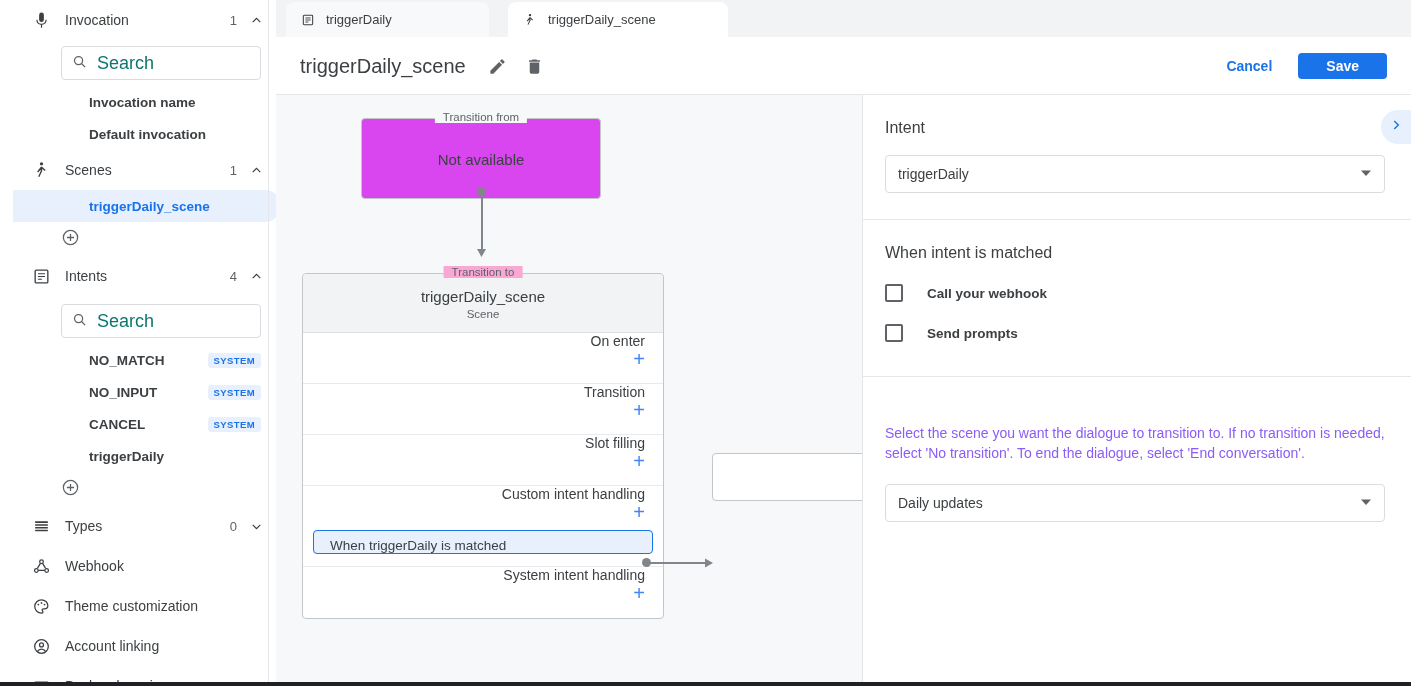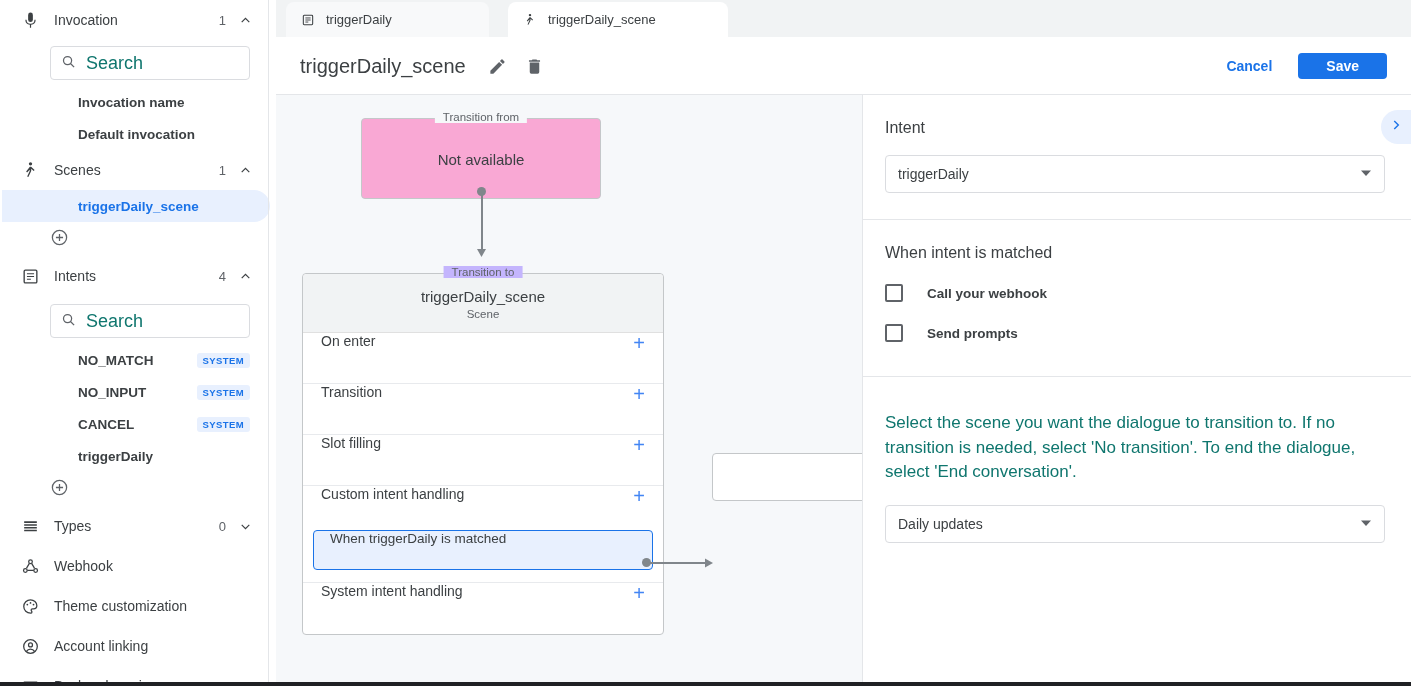--- a/index.html
+++ b/index.html
@@ -8,21 +8,21 @@
     width: 1411px; height: 686px;
     overflow: hidden;
     font-family: "Liberation Sans", sans-serif;
     background: #ffffff;
     color: #3c4043;
   }
   #app { position: relative; width: 1411px; height: 686px; background:#fff; }
 
   
   #sidebar {
-    position: absolute; left:2px; top:0; width:268px; height:682px;
+    position: absolute; left:13px; top:0; width:268px; height:682px;
     background:#fff; overflow:hidden;
   }
   .sb-sep { position:absolute; left:268px; top:0; width:1px; height:682px; background:#e4e6e9; }
   .sb-row {
     display:flex; align-items:center; height:40px; padding-left:14px; cursor:pointer;
     position:relative;
   }
   .sb-ico { width:28px; height:24px; display:flex; align-items:center; justify-content:center; flex:0 0 28px; }
   .sb-ico svg { display:block; }
   .sb-label { font-size:14px; color:#3c4043; margin-left:10px; flex:1; }
@@ -78,67 +78,67 @@
     font-family:"Liberation Sans", sans-serif;
   }
   .hdr-line { position:absolute; left:276px; top:94px; right:0; height:1px; background:#e4e6e9; }
 
   
   #canvas {
     position:absolute; left:276px; top:95px; width:586px; height:587px;
     background:#f6f8fa; overflow:hidden;
   }
   .fieldset {
-    position:absolute; border:1px solid #c4c7c9; border-radius:4px; background:#f9a8d4;
+    position:absolute; border:1px solid #c4c7c9; border-radius:4px; background:#d946ef;
   }
   .legend {
     position:absolute; top:-8px; left:50%; transform:translateX(-50%);
     background:#f6f8fa; padding:0 8px; font-size:11.5px; color:#5f6368; white-space:nowrap;
   }
   .node-from { left:85px; top:23px; width:240px; height:81px; }
   .node-from .txt { text-align:center; line-height:81px; font-size:15px; color:#3c4043; }
 
   .edge-line { position:absolute; background:#80868b; }
   .dot { position:absolute; width:9px; height:9px; border-radius:50%; background:#80868b; }
 
   .node-to {
     left:26px; top:178px; width:362px; border:1px solid #c4c7c9; border-radius:4px;
     background:#fff; position:absolute;
   }
-  .node-to .legend { background:#c4b5fd; }
+  .node-to .legend { background:#f9a8d4; }
   .nt-head { background:#f1f3f4; padding:14px 0 12px; text-align:center; border-bottom:1px solid #e0e0e0; border-radius:4px 4px 0 0;}
   .nt-head .n1 { font-size:15px; color:#3c4043; }
   .nt-head .n2 { font-size:11.5px; color:#5f6368; margin-top:3px; }
   .nt-row {
-    height:51px; display:flex; align-items:flex-start; padding:0 18px 0 18px;
-    border-bottom:1px solid #e8eaed; font-size:14px; color:#3c4043; cursor:pointer;
+    height:51px; display:flex; align-items:flex-end; padding:0 18px 0 18px;
+    border-bottom:1px solid #e8eaed; font-size:14px; color:#3c4043; cursor:pointer;flex-direction:column;
   }
   .nt-row.last { border-bottom:none; }
   .nt-row .pl { margin-left:auto; color:#4285f4; font-size:20px; line-height:1; font-weight:300;}
   .nt-sub { padding:0 10px 12px 10px; border-bottom:1px solid #e8eaed; }
   .chip {
-    border:1px solid #1a73e8; background:#e8f0fe; border-radius:4px; height:40px;
-    display:flex; align-items:flex-start; padding-left:16px; font-size:13.5px; color:#3c4043;
+    border:1px solid #1a73e8; background:#e8f0fe; border-radius:4px; height:24px;
+    display:flex; align-items:flex-end; padding-left:16px; font-size:13.5px; color:#3c4043;
     cursor:pointer;
   }
   .node-right {
     position:absolute; left:436px; top:358px; width:220px; height:48px;
     border:1px solid #c4c7c9; border-radius:4px; background:#fff;
   }
   .node-right .txt { line-height:48px; text-align:center; font-size:15px; color:#3c4043; }
 
   
   #panel {
     position:absolute; left:863px; top:95px; width:548px; height:587px; background:#fff;
     overflow:hidden;
   }
   .panel-div { position:absolute; left:862px; top:95px; width:1px; height:587px; background:#e4e6e9; }
   .p-sect { padding:24px 26px 26px 22px; border-bottom:1px solid #e4e6e9; position:relative; }
   .p-h { font-size:16px; color:#3c4043; }
-  .p-desc { font-size:17px; color:#0f766e; line-height:1.45; margin-top:8px; }
+  .p-desc { font-size:14px; color:#8b5cf6; line-height:1.45; margin-top:20px; }
   .select {
     margin-top:18px; height:38px; border:1px solid #dadce0; border-radius:4px;
     display:flex; align-items:center; padding:0 12px; font-size:14px; color:#3c4043;
     cursor:pointer; background:#fff;
   }
   .select .caret { margin-left:auto; }
   .cb-row { display:flex; align-items:center; margin-top:22px; cursor:pointer;gap:8px; }
   .cb-box { width:18px; height:18px; border:2px solid #5f6368; border-radius:2px; flex:0 0 18px; }
   .cb-lbl { font-size:13.5px; font-weight:bold; color:#3c4043; margin-left:16px; }
   .collapse-btn {

